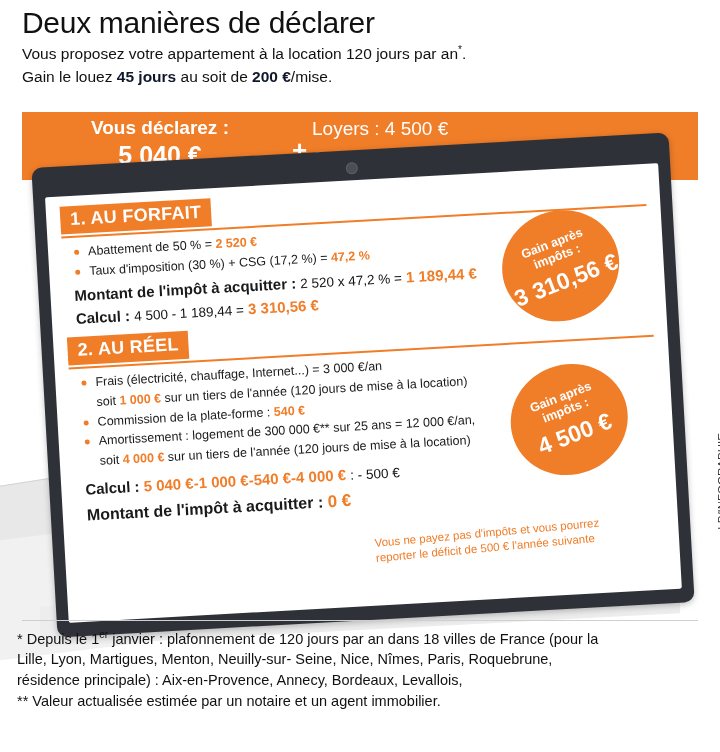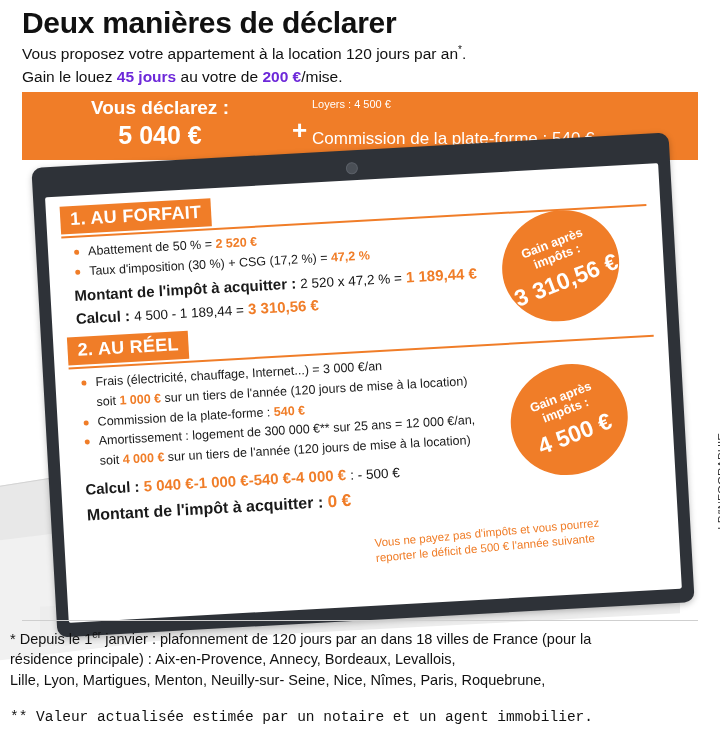--- a/index.html
+++ b/index.html
@@ -21,46 +21,46 @@
     height: 752px;
     overflow: hidden;
   }
 
   
   .title {
     position: absolute;
     left: 22px;
     top: 6px;
     font-size: 30px;
-    font-weight: bold;
+    font-weight: normal;
     letter-spacing: -0.3px;
     color: #111;
   }
   .subline1 {
     position: absolute;
     left: 22px;
     top: 44px;
     font-size: 15.5px;
     color: #111;
   }
   .subline2 {
     position: absolute;
     left: 22px;
     top: 68px;
     font-size: 15.5px;
     color: #111;
   }
-  .orange-text { color: #6d28d9; font-weight: bold; }
+  .orange-text { color: #0f172a; font-weight: bold; }
   .sup { font-size: 10px; vertical-align: super; }
 
   
   .band {
     position: absolute;
     left: 22px;
-    top: 92px;
+    top: 112px;
     width: 676px;
     height: 68px;
     background: #f07d28;
     color: #ffffff;
   }
   .band-left {
     position: absolute;
     left: 18px;
     top: 5px;
     width: 240px;
@@ -80,21 +80,21 @@
     left: 270px;
     top: 25px;
     font-size: 26px;
     font-weight: bold;
     line-height: 1;
   }
   .band-right-1 {
     position: absolute;
     left: 290px;
     top: 6px;
-    font-size: 11px;
+    font-size: 19px;
   }
   .band-right-2 {
     position: absolute;
     left: 290px;
     top: 37px;
     font-size: 17px;
   }
 
   
   .laptop-base {
@@ -260,28 +260,28 @@
     font-size: 11.5px;
     color: #333;
     transform: rotate(-90deg);
     transform-origin: right top;
     white-space: nowrap;
   }
 
   
   .footnotes {
     position: absolute;
-    left: 10px;
+    left: 17px;
     top: 628px;
     width: 676px;
     font-size: 14.5px;
     line-height: 1.42;
     color: #111;
   }
-  .footnotes .fn2 { margin-top: 16px; font-family: Liberation Mono, monospace; }
+  .footnotes .fn2 { margin-top: 0; }
 
   .divider {
     position: absolute;
     left: 22px;
     top: 620px;
     width: 676px;
     height: 1px;
     background: #cfcfcf;
   }
 </style>
@@ -290,21 +290,21 @@
 
 <div class="page">
 
   <div class="title">Deux manières de déclarer</div>
 
   <div class="subline1">
     <span>Vous proposez votre appartement à la location 120 jours par an</span><span class="sup">*</span><span>.</span>
   </div>
 
   <div class="subline2">
-    <span>Gain le louez </span><span class="orange-text">45 jours</span><span> au votre de </span><span class="orange-text">200 €</span><span>/mise.</span>
+    <span>Gain le louez </span><span class="orange-text">45 jours</span><span> au soit de </span><span class="orange-text">200 €</span><span>/mise.</span>
   </div>
 
   <div class="band">
     <div class="band-left">
       <div class="l1">Vous déclarez :</div>
       <div class="l2">5 040 €</div>
     </div>
     <div class="band-plus">+</div>
     <div class="band-right-1">Loyers : 4 500 €</div>
     <div class="band-right-2">Commission de la plate-forme : 540 €</div>
@@ -398,18 +398,18 @@
     </div>
   </div>
 
   <div class="credit">LP/INFOGRAPHIE.</div>
 
   <div class="divider"></div>
   <div class="footnotes">
     <div>
       <span>* Depuis le 1</span><span class="sup">er</span><span> janvier : plafonnement de 120 jours par an dans 18 villes de France (pour la</span>
     </div>
+    <div>Lille, Lyon, Martigues, Menton, Neuilly-sur- Seine, Nice, Nîmes, Paris, Roquebrune,</div>
     <div>résidence principale) : Aix-en-Provence, Annecy, Bordeaux, Levallois,</div>
-    <div>Lille, Lyon, Martigues, Menton, Neuilly-sur- Seine, Nice, Nîmes, Paris, Roquebrune,</div>
     <div class="fn2">** Valeur actualisée estimée par un notaire et un agent immobilier.</div>
   </div>
 
 </div>
 
 </body></html>

